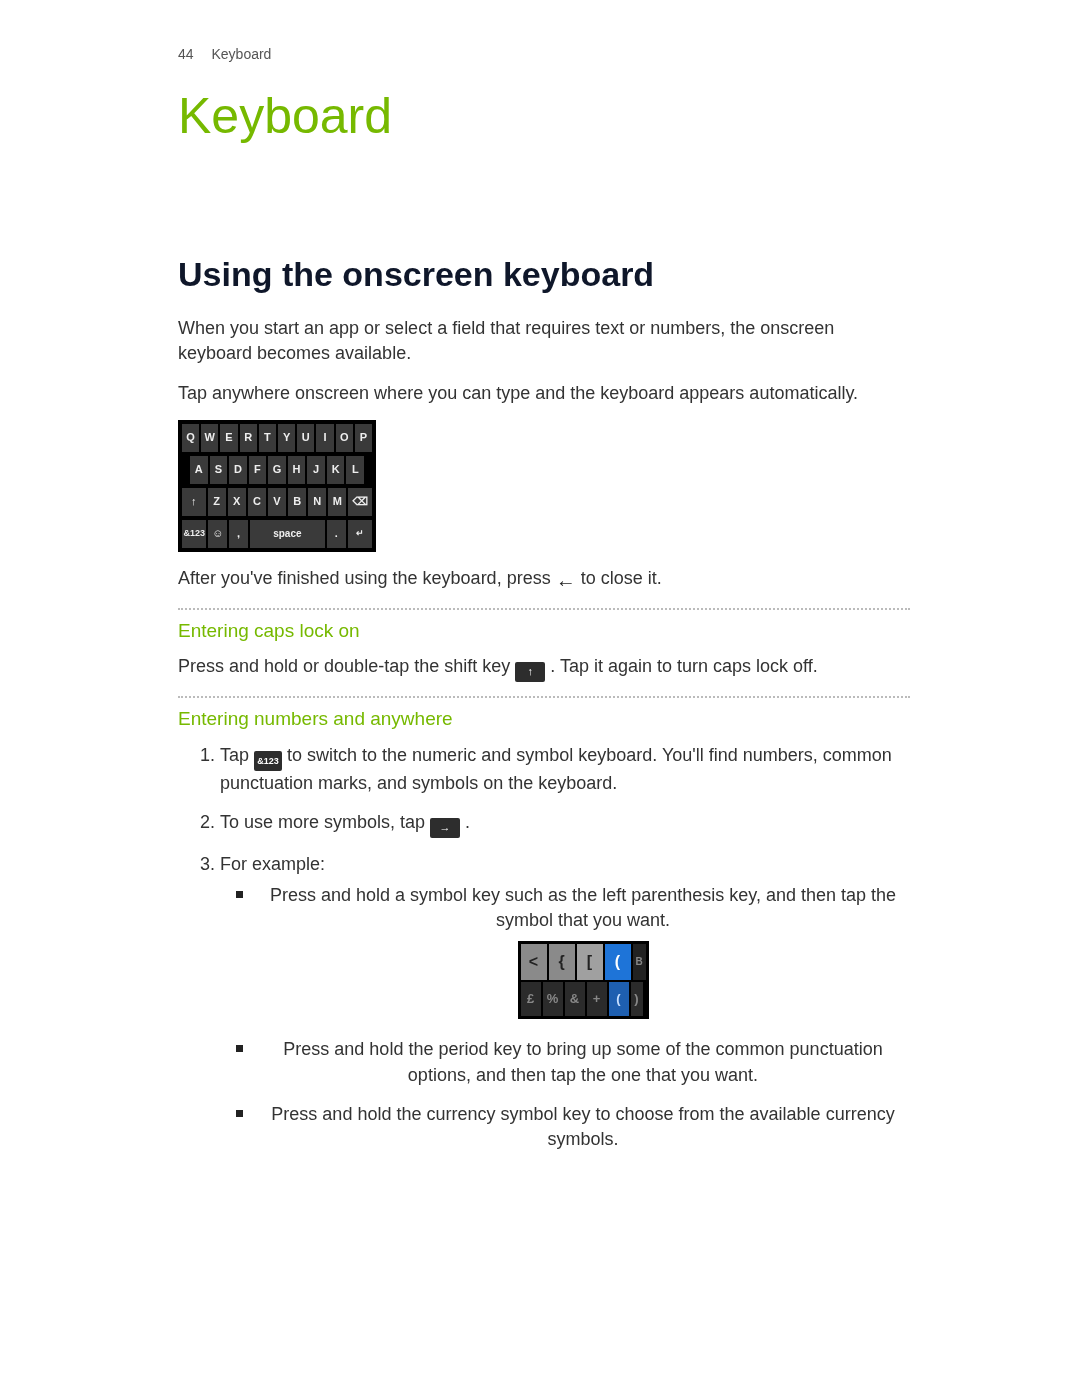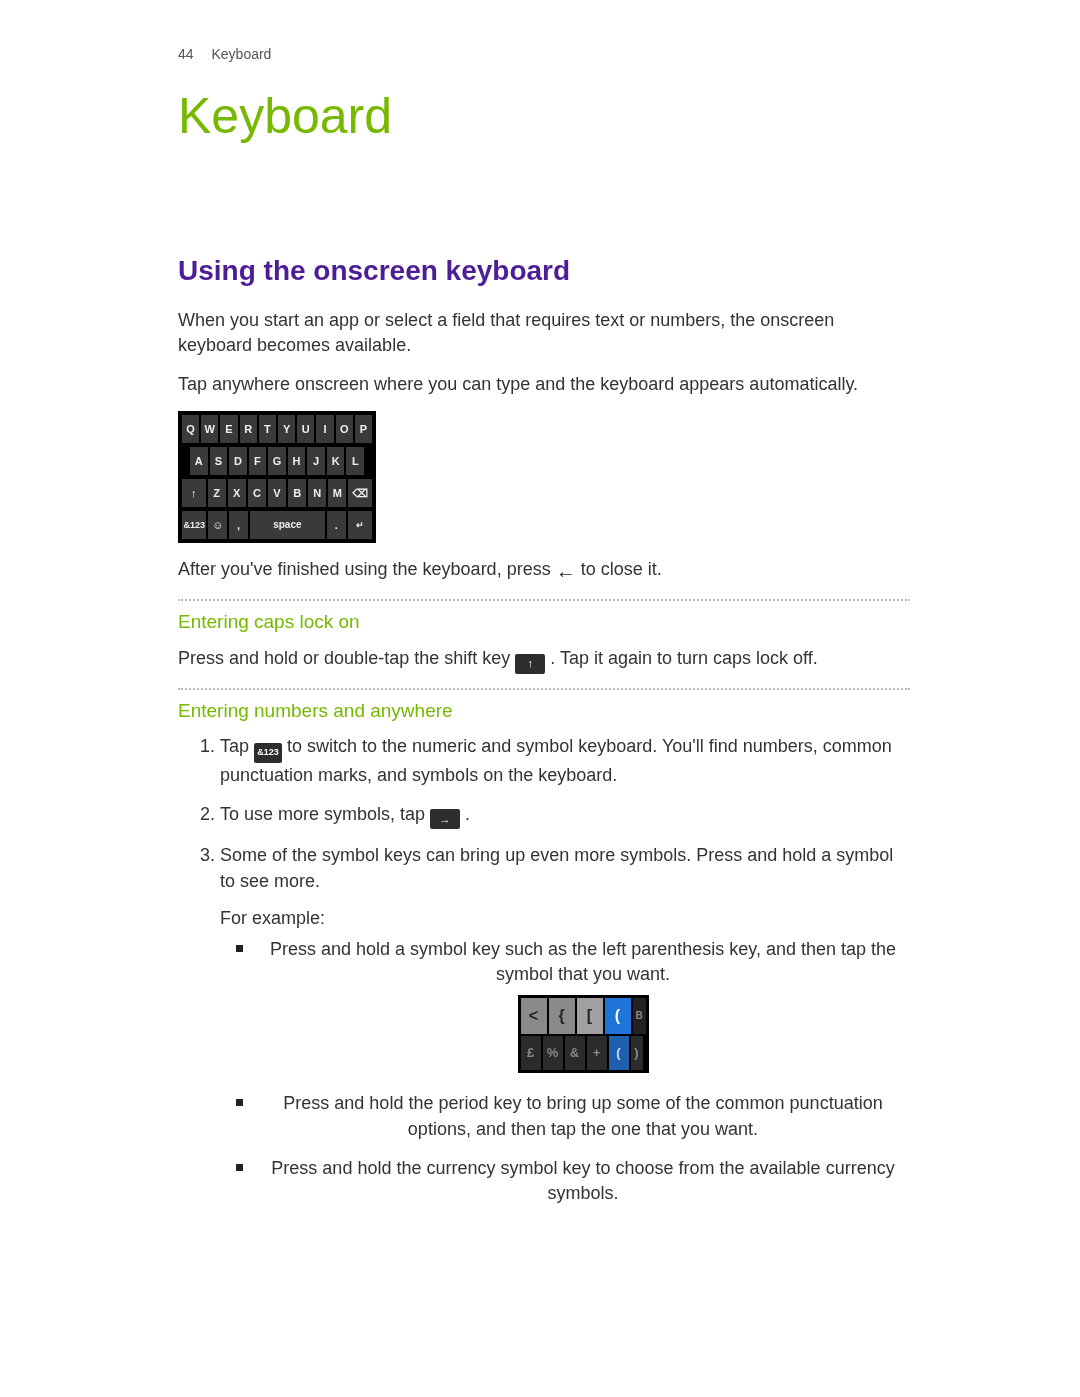--- a/index.html
+++ b/index.html
@@ -23,23 +23,23 @@
     margin-bottom: 16px;
   }
   .header-num { display: inline-block; margin-right: 14px; }
   h1.title {
     font-size: 50px;
     font-weight: 400;
     color: #76b900;
     margin: 0 0 100px 0;
   }
   h2.section {
-    font-size: 28px;
-    font-weight: 600;
-    color: #4c1d95;
+    font-size: 34px;
+    font-weight: 600;
+    color: #0f172a;
     margin: 12px 0 18px 0;
   }
   p { margin: 0 0 14px 0; color: #333; }
   .kb {
     width: 190px;
     background: #000;
     padding: 4px;
     display: flex;
     flex-direction: column;
     gap: 4px;
@@ -230,21 +230,20 @@
       <span>Tap </span>
       <span class="inline-key tiny">&amp;123</span>
       <span> to switch to the numeric and symbol keyboard. You'll find numbers, common punctuation marks, and symbols on the keyboard.</span>
     </li>
     <li>
       <span>To use more symbols, tap </span>
       <span class="inline-key arrow-right">→</span>
       <span>.</span>
     </li>
     <li>
-      <div>Some of the symbol keys can bring up even more symbols. Press and hold a symbol to see more.</div>
       <div style="margin-top:12px;">For example:</div>
       <ul class="sq">
         <li>
           <div>Press and hold a symbol key such as the left parenthesis key, and then tap the symbol that you want.</div>
           <div class="sym-panel">
             <div class="sym-row">
               <div class="sym-key light">&lt;</div>
               <div class="sym-key light">{</div>
               <div class="sym-key lightsel">[</div>
               <div class="sym-key sel">(</div>

